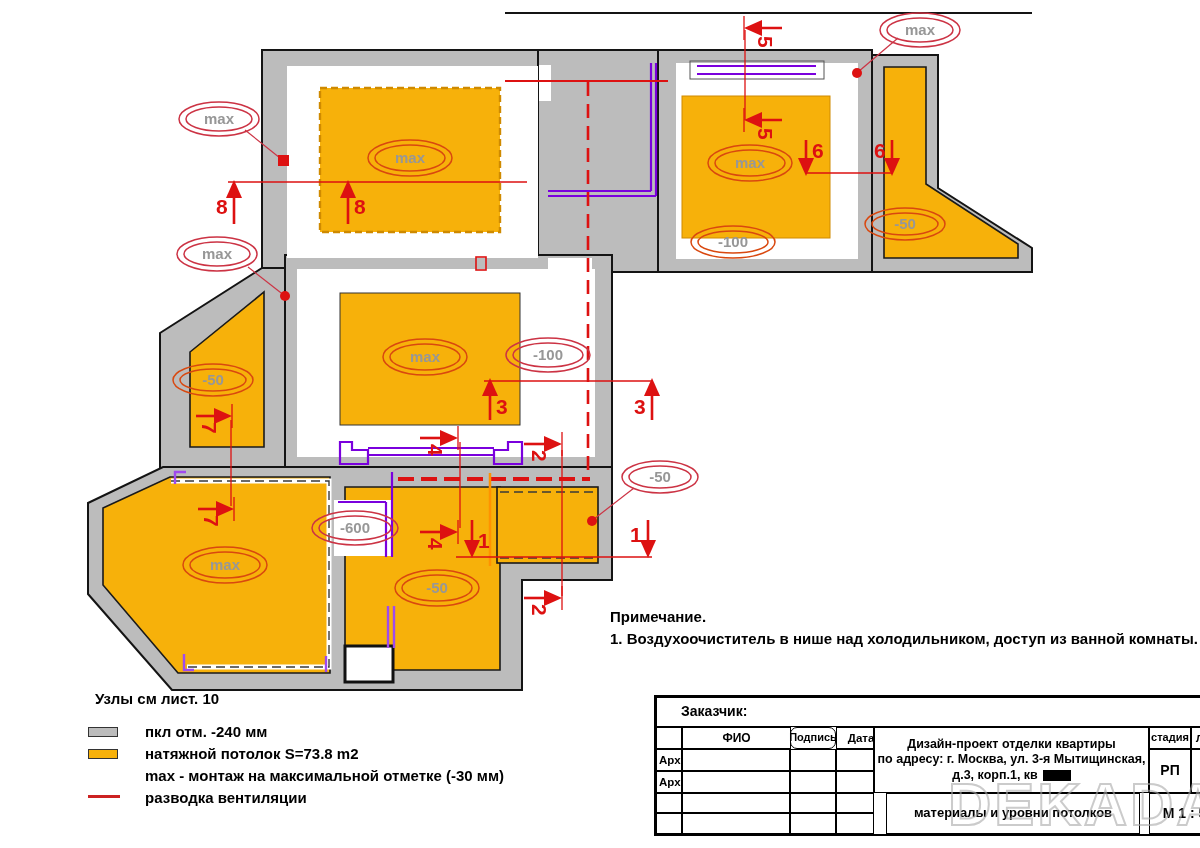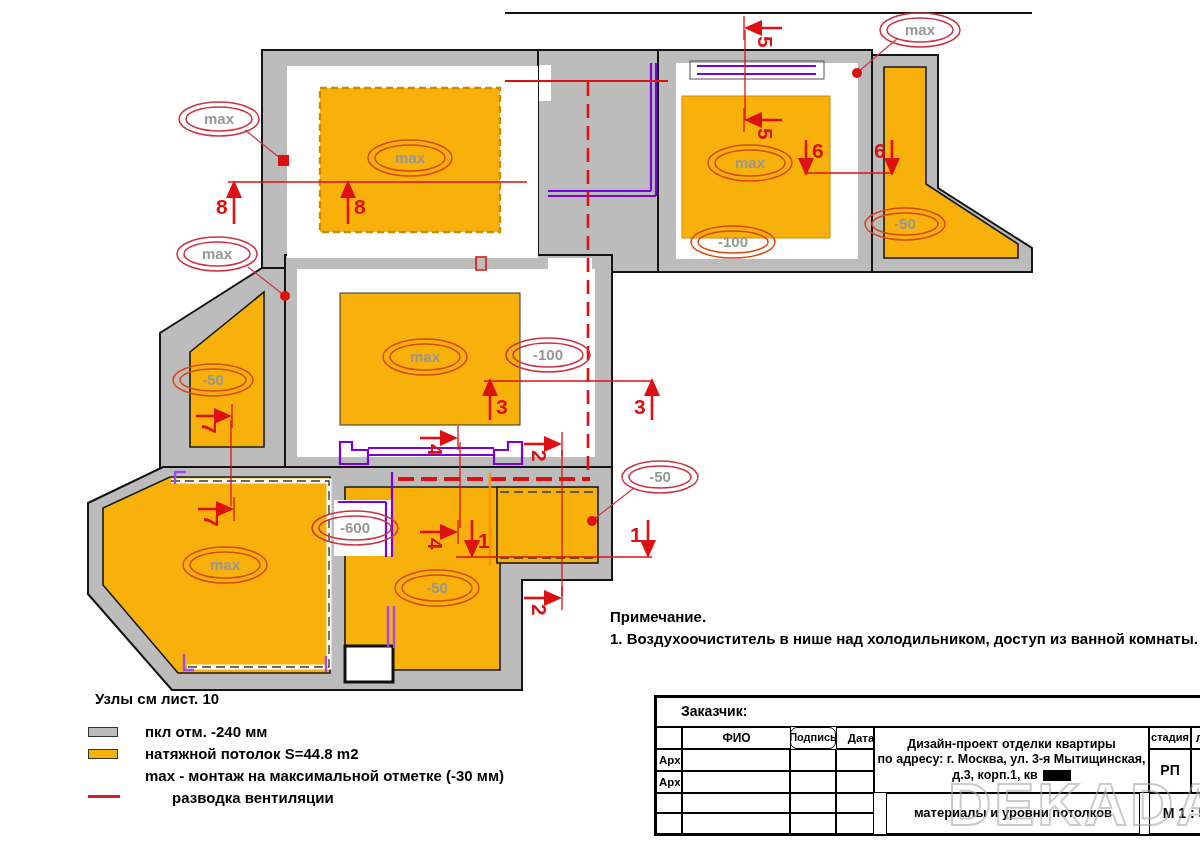--- a/index.html
+++ b/index.html
@@ -329,24 +329,24 @@
 </svg>
 
   <div class="txt" style="left:610px;top:608px;">Примечание.</div>
   <div class="txt" style="left:610px;top:630px;">1. Воздухоочиститель в нише над холодильником, доступ из ванной комнаты.</div>
 
   <div>
     <div class="txt" style="left:95px;top:690px;">Узлы см  лист. 10</div>
     <div class="swatch" style="left:88px;top:727px;background:#bcbcbc;"></div>
     <div class="txt" style="left:145px;top:723px;">пкл отм. -240 мм</div>
     <div class="swatch" style="left:88px;top:749px;background:#F7B10A;"></div>
-    <div class="txt" style="left:145px;top:745px;">натяжной потолок S=44.8 m2</div>
+    <div class="txt" style="left:145px;top:745px;">натяжной потолок S=73.8 m2</div>
     <div class="txt" style="left:145px;top:767px;">max - монтаж на максимальной отметке (-30 мм)</div>
     <div class="lineswatch" style="left:88px;top:795px;"></div>
-    <div class="txt" style="left:145px;top:789px;margin-left:27px;">разводка вентиляции</div>
+    <div class="txt" style="left:145px;top:789px;">разводка вентиляции</div>
   </div>
 
   <div id="tblock">
     <div class="cell left" style="left:0;top:0;width:572px;height:30px;font-size:14px;padding-left:24px;">Заказчик:</div>
 
     <div class="cell" style="left:0;top:30px;width:26px;height:22px;"></div>
     <div class="cell" style="left:26px;top:30px;width:109px;height:22px;font-size:12px;">ФИО</div>
     <div class="cell" style="left:134px;top:30px;width:46px;height:22px;font-size:11px;border-radius:7px;">Подпись</div>
     <div class="cell" style="left:180px;top:30px;width:38px;height:22px;font-size:11.5px;padding-left:12px;">Дата</div>
     <div class="cell left" style="left:0;top:52px;width:26px;height:22px;font-size:11.5px;padding-left:2px;">Арх.</div>

